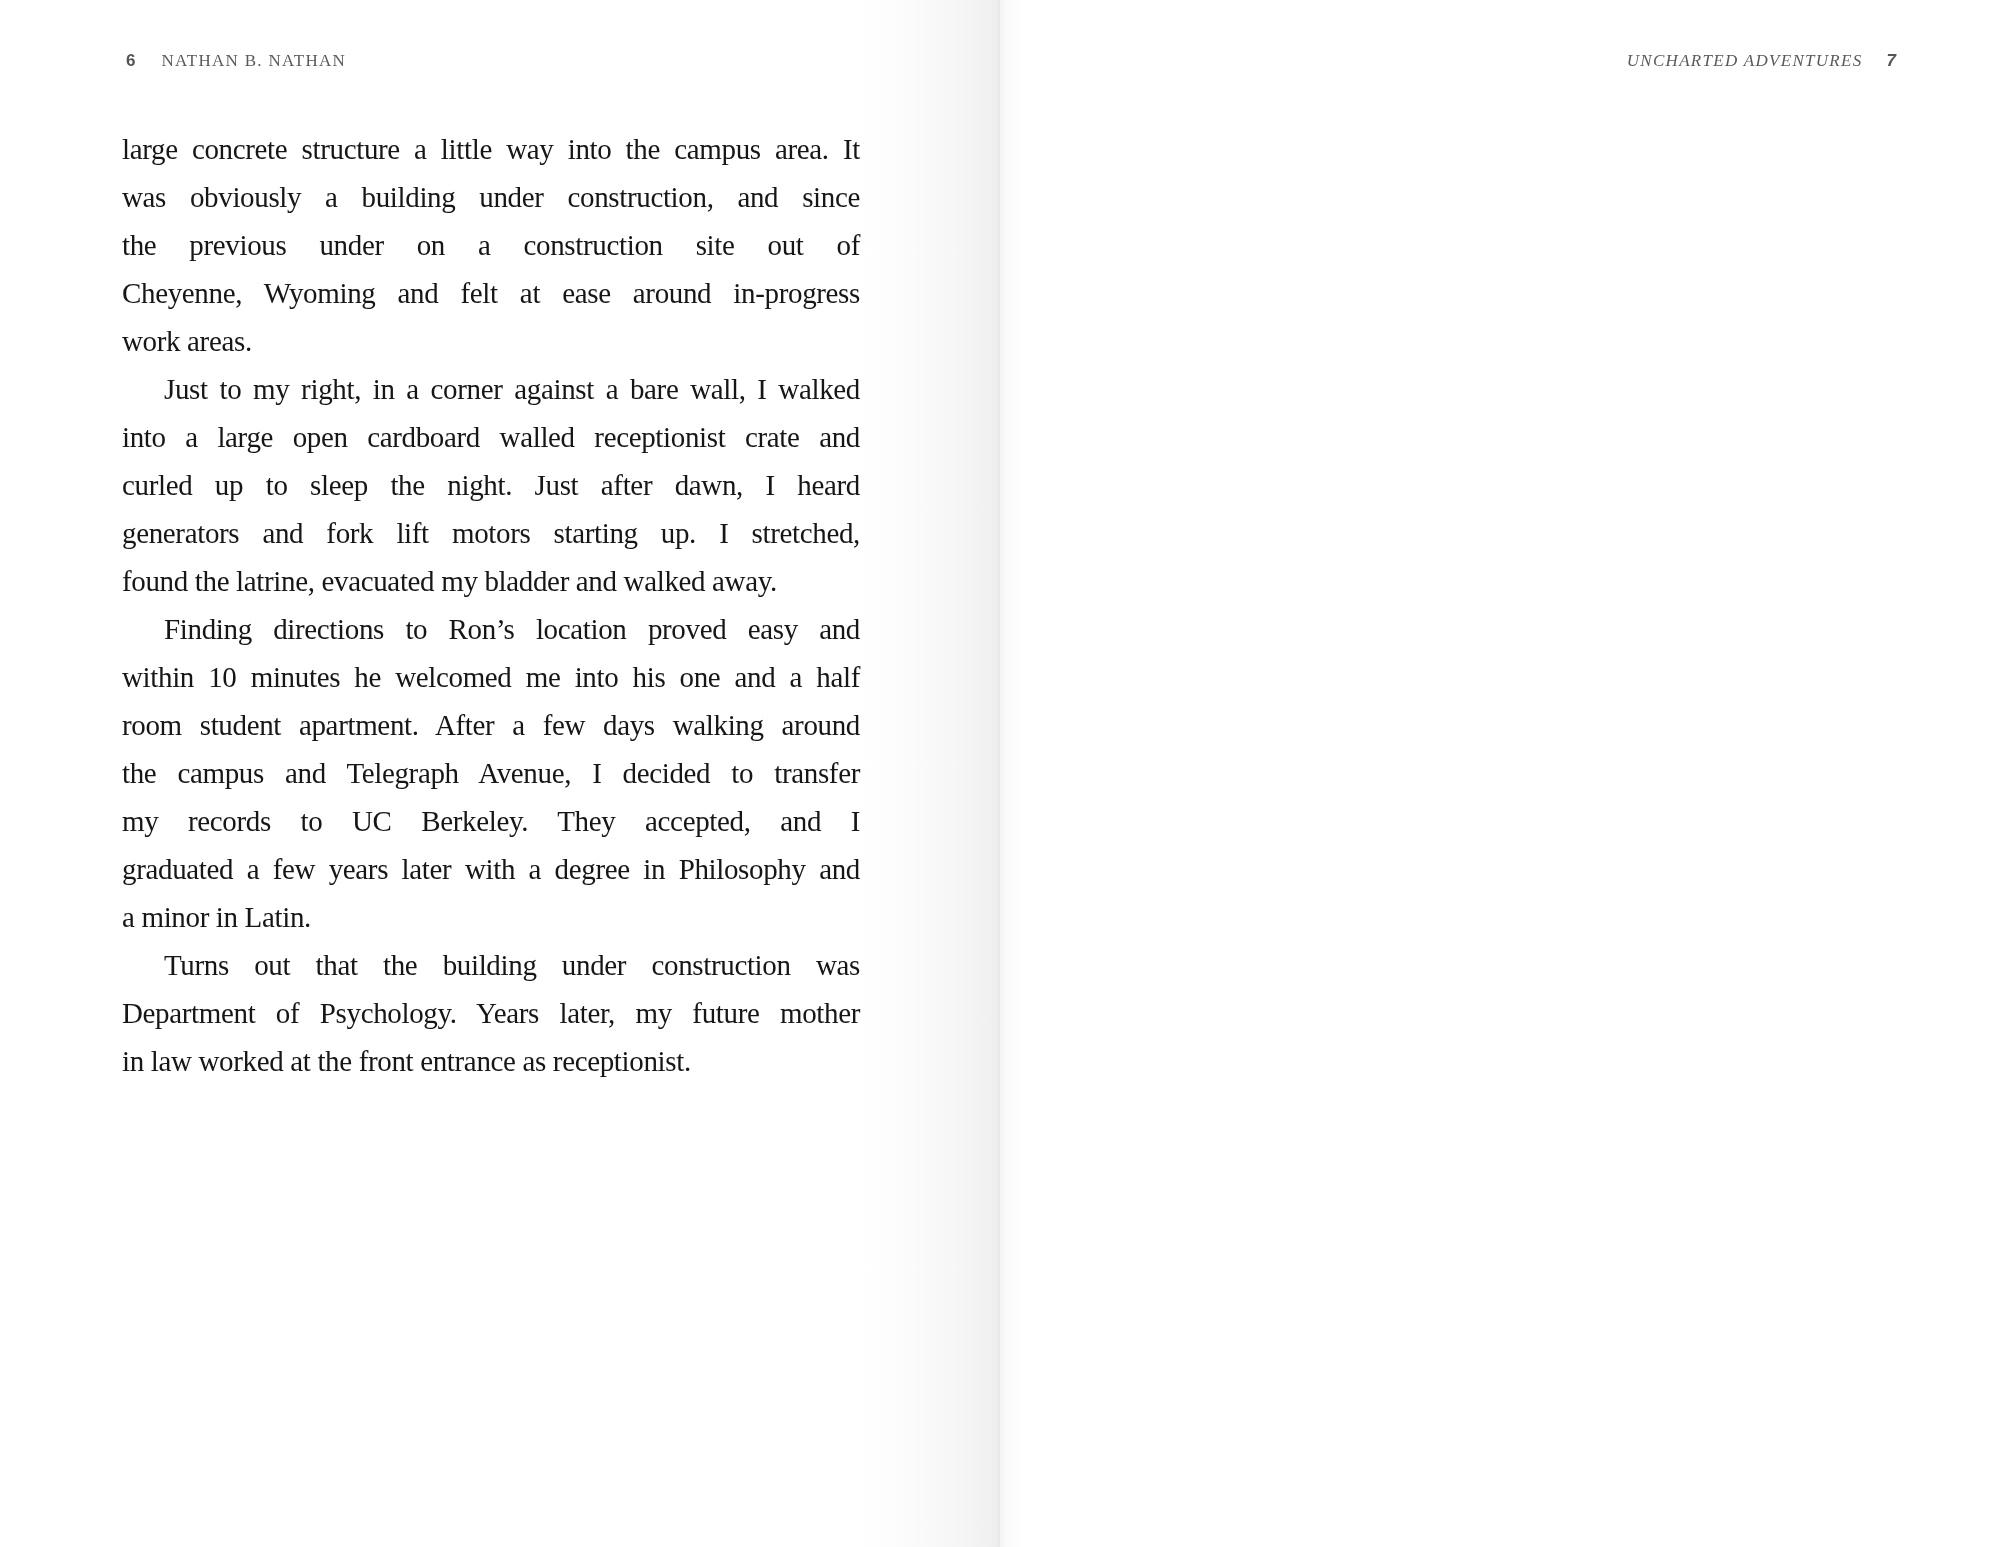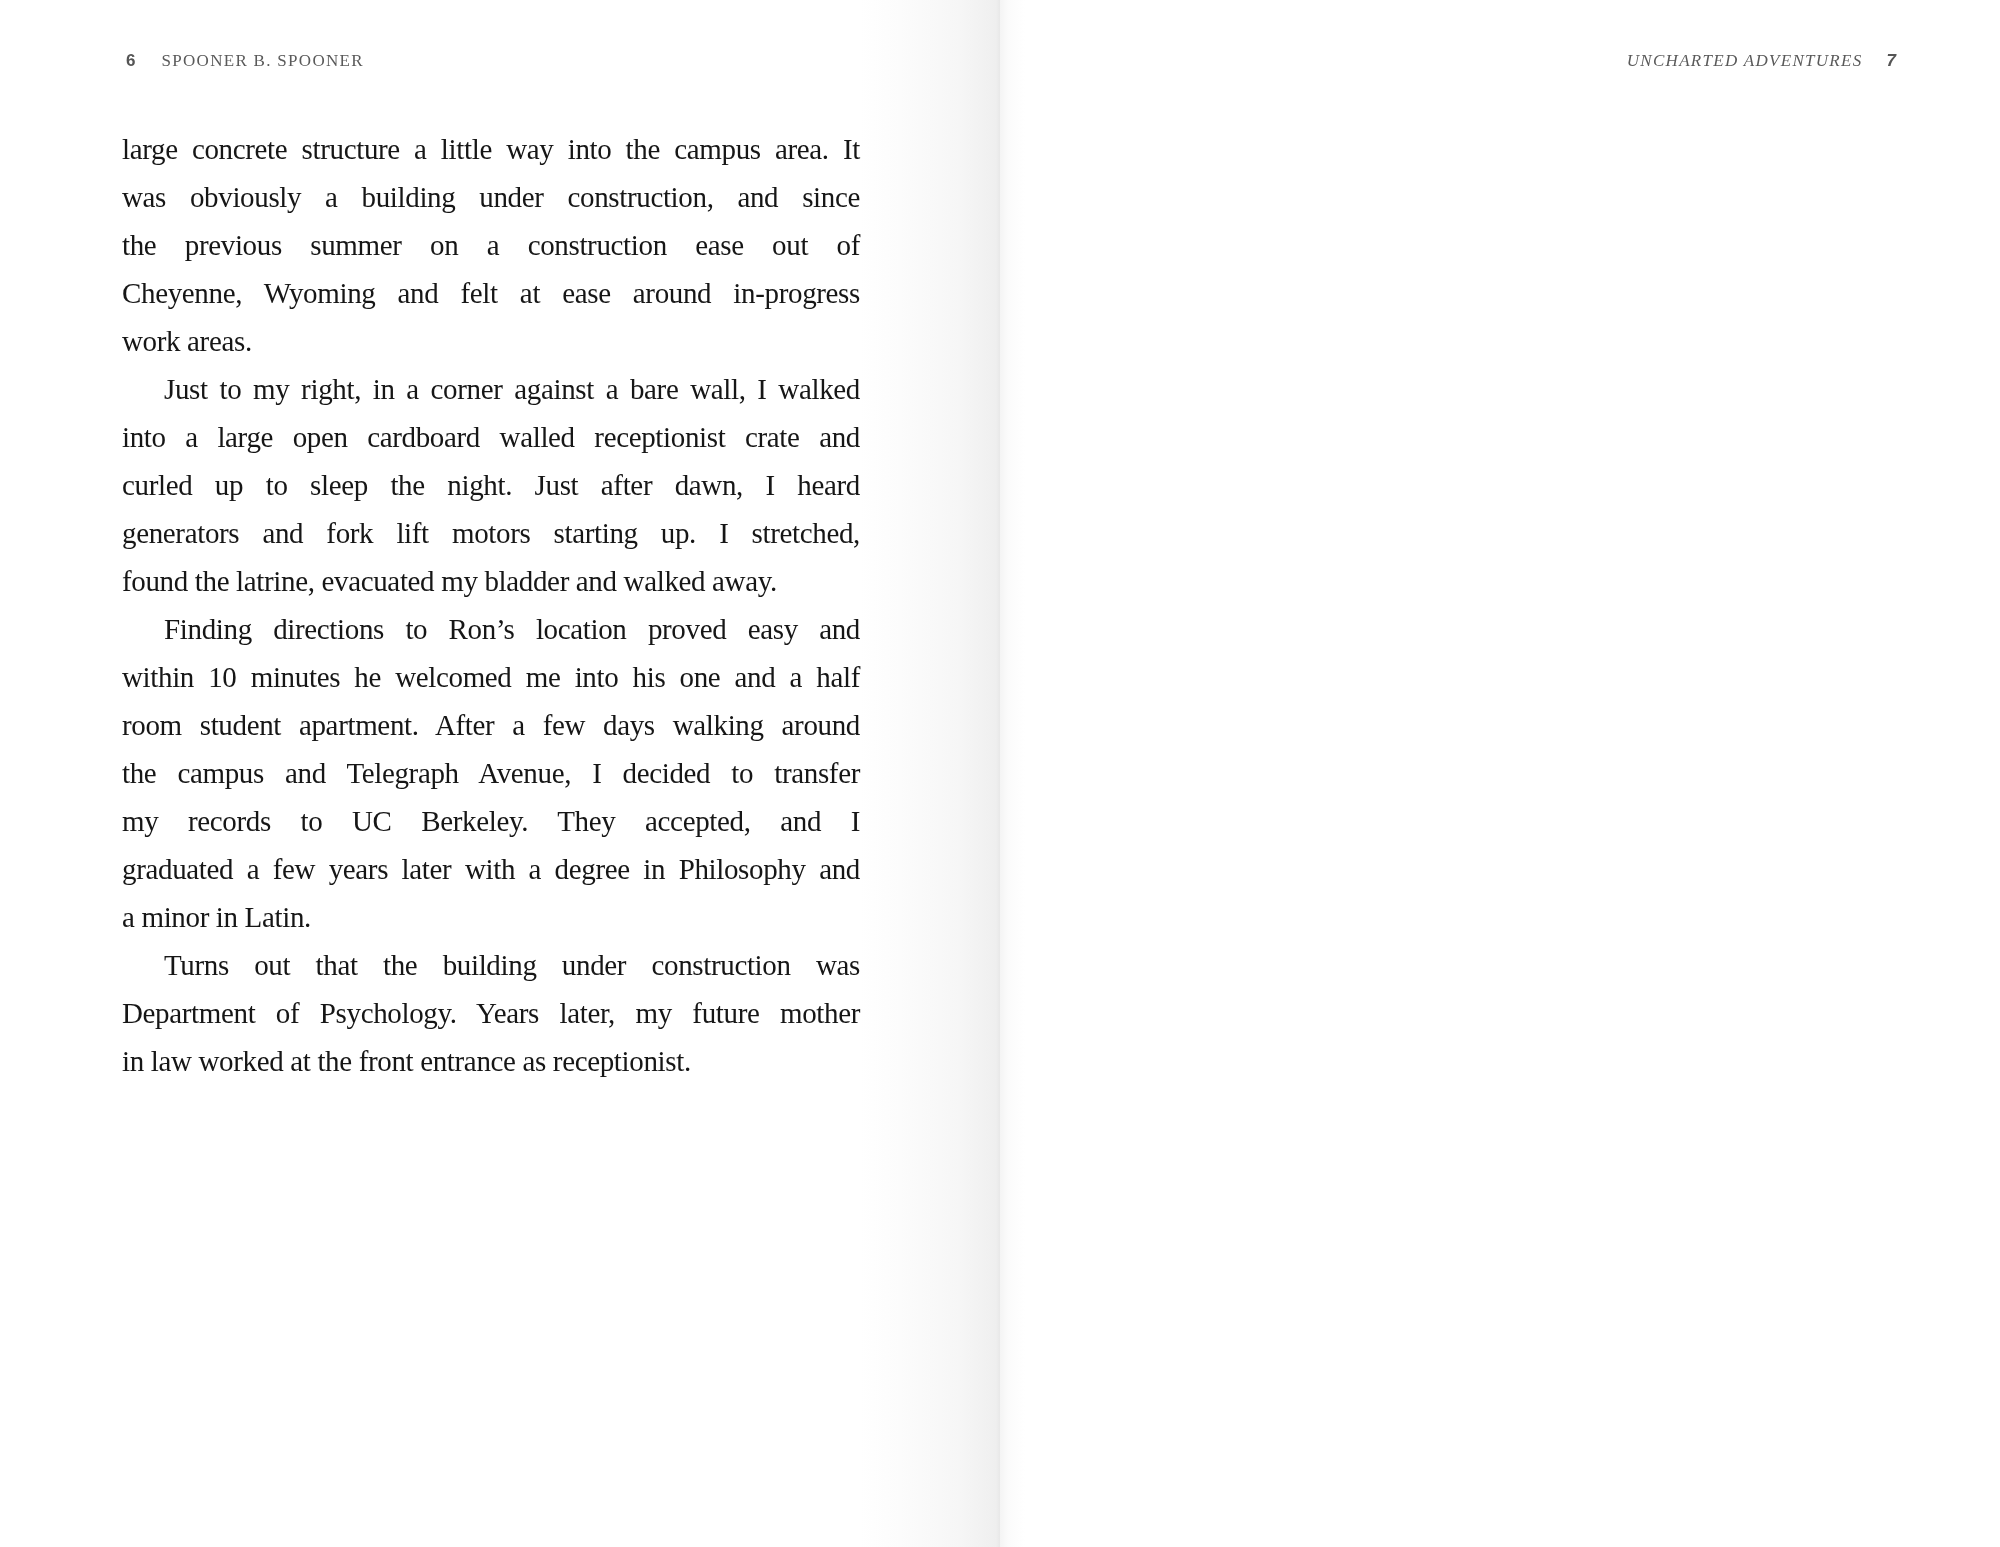--- a/index.html
+++ b/index.html
@@ -43,26 +43,26 @@
     .line.last { text-align-last: left; }
     .line.indent { padding-left: 42px; }
   </style>
 </head>
 <body>
 
 <div class="spread">
   <div class="page page-left">
     <div class="running-head rh-left">
       <span class="folio">6</span>
-      <span>SPOONER B. SPOONER</span>
+      <span>NATHAN B. NATHAN</span>
     </div>
     <div class="body-text left-text" id="left-text">
         <span class="line">large concrete structure a little way into the campus area. It</span>
         <span class="line">was obviously a building under construction, and since</span>
-        <span class="line">the previous summer on a construction ease out of</span>
+        <span class="line">the previous under on a construction site out of</span>
         <span class="line">Cheyenne, Wyoming and felt at ease around in-progress</span>
         <span class="line last">work areas.</span>
         <span class="line indent">Just to my right, in a corner against a bare wall, I walked</span>
         <span class="line">into a large open cardboard walled receptionist crate and</span>
         <span class="line">curled up to sleep the night. Just after dawn, I heard</span>
         <span class="line">generators and fork lift motors starting up. I stretched,</span>
         <span class="line last">found the latrine, evacuated my bladder and walked away.</span>
         <span class="line indent">Finding directions to Ron’s location proved easy and</span>
         <span class="line">within 10 minutes he welcomed me into his one and a half</span>
         <span class="line">room student apartment. After a few days walking around</span>

